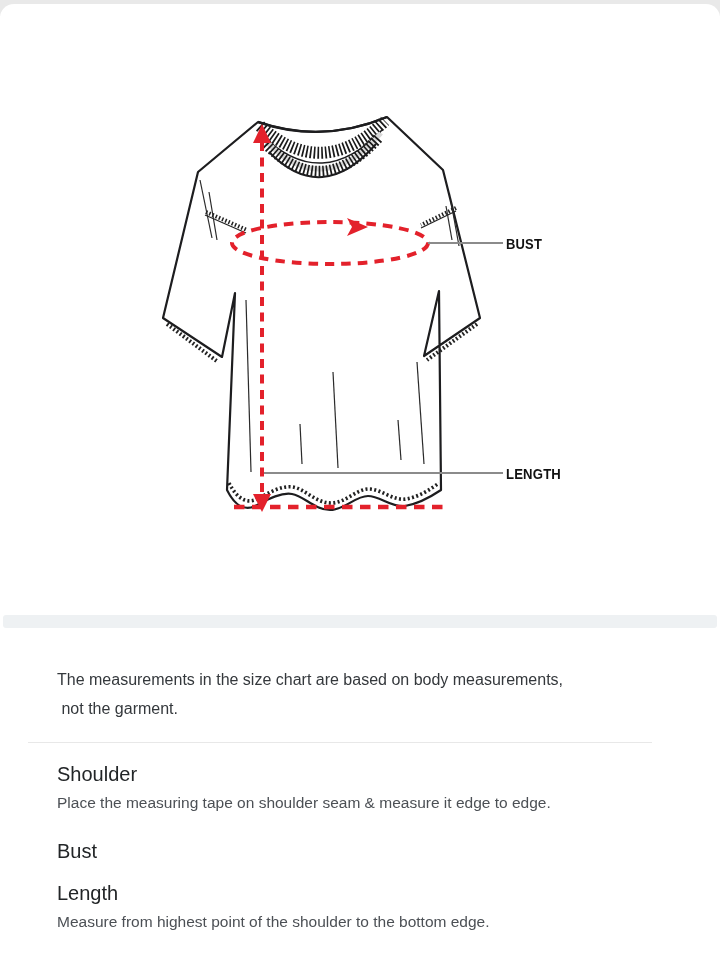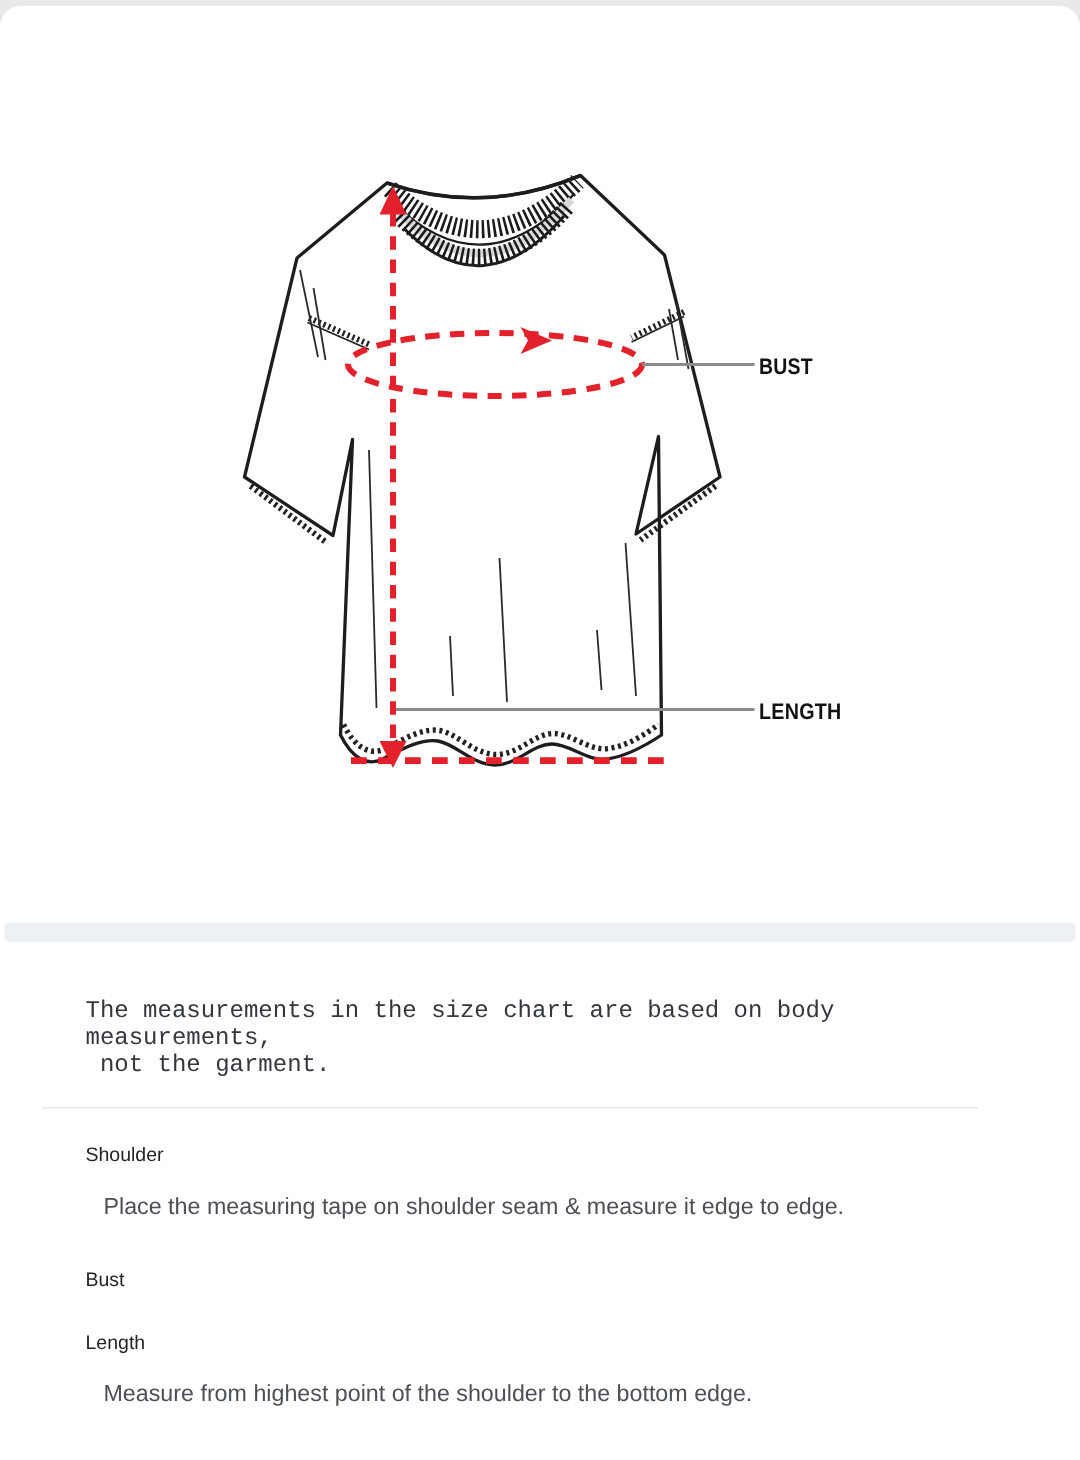--- a/index.html
+++ b/index.html
@@ -8,34 +8,33 @@
     font-family:"Liberation Sans",sans-serif;
     -webkit-font-smoothing:antialiased;
   }
   .top-strip{height:16px;background:#e9e9e9;}
   .sheet{background:#ffffff;border-radius:14px 14px 0 0;margin-top:-12px;position:relative;padding-top:12px;}
   .diagram{width:720px;height:599px;position:relative;}
   .diagram svg{display:block;}
   .section-band{height:13px;margin:0 3px;background:#eef1f3;border-radius:3px;}
   .note{
     padding:37px 58px 0 57px;
-    font-size:16px;line-height:18px;color:#34383c;
+    font-size:16px;line-height:29px;color:#34383c;
     white-space:pre-wrap;
-    font-family:Liberation Mono, monospace;
   }
   .divider{height:1px;background:#e8e8e8;margin:19px 0 0 28px;width:624px;}
   .sections{padding:21px 58px 0 57px;}
   .measure-section{margin:0 0 26px 0;}
   .measure-section.bust-section{margin-bottom:22px;}
   .measure-section.length-section{margin-bottom:0;}
   .measure-section h3{
-    margin:0 0 6px 0;font-size:13px;font-weight:400;color:#222527;line-height:20px;
+    margin:0 0 6px 0;font-size:20px;font-weight:400;color:#222527;line-height:20px;
   }
   .measure-section p{
-    margin:12px;font-size:15.5px;line-height:25px;color:#4c5055;white-space:pre-wrap;
+    margin:0;font-size:15.5px;line-height:25px;color:#4c5055;white-space:pre-wrap;
   }
   .diagram-label{
     font-size:15px;font-weight:700;fill:#121212;letter-spacing:.2px;
   }
 </style>
 </head>
 <body>
 
 <div class="top-strip"></div>
 

